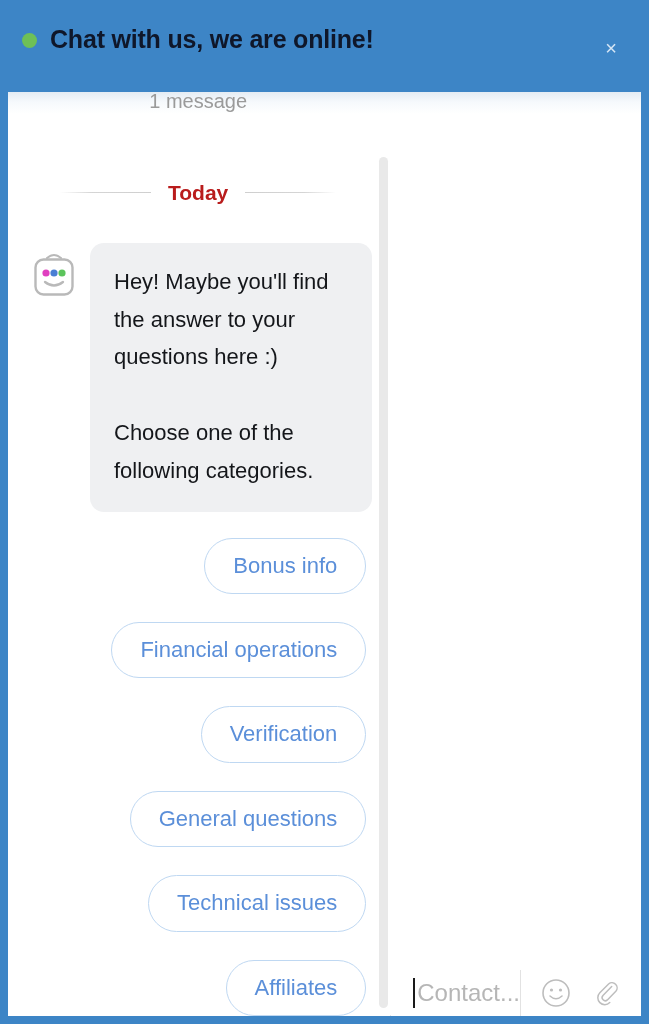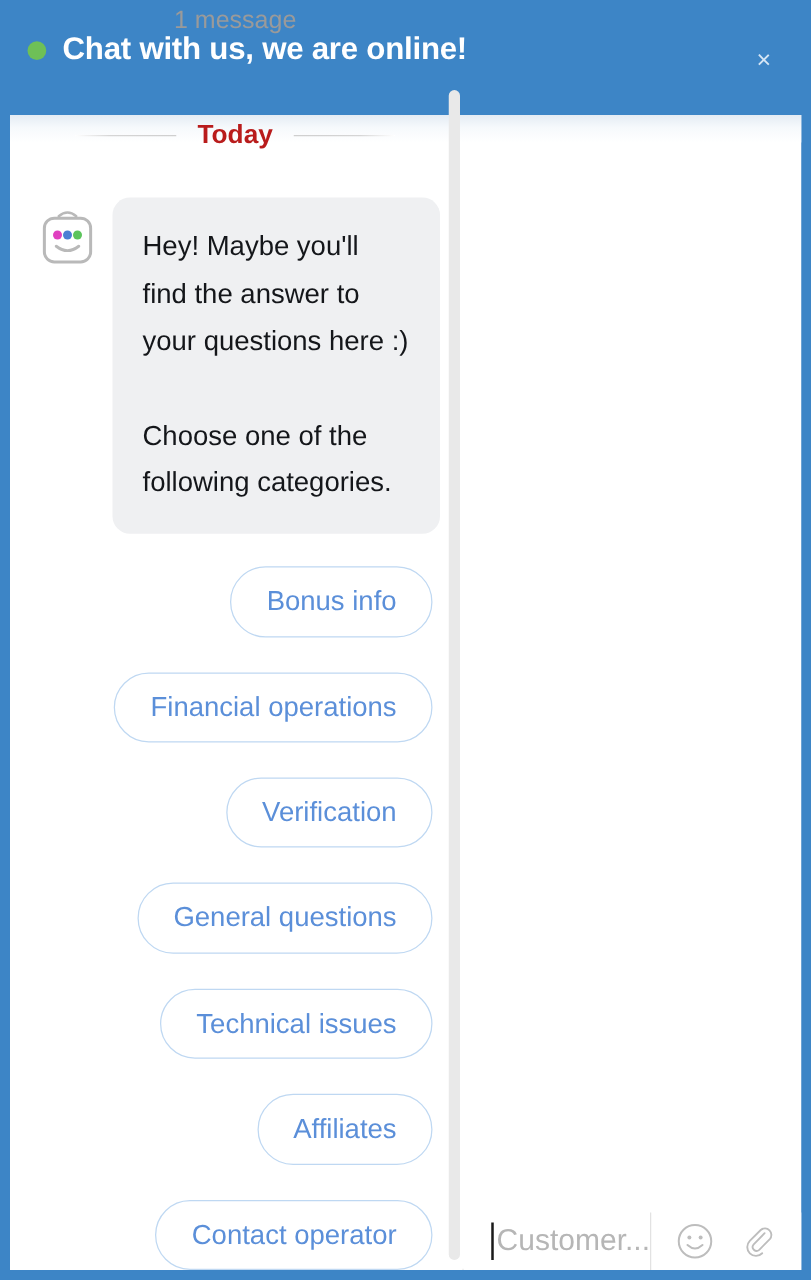--- a/index.html
+++ b/index.html
@@ -39,21 +39,21 @@
     width: 15px;
     height: 15px;
     border-radius: 50%;
     background: #6ec057;
     flex: 0 0 15px;
     margin-right: 13px;
     margin-top: 2px;
   }
 
   .header-title {
-    color: #ffffff;
+    color: #0f172a;
     font-size: 25px;
     font-weight: bold;
     letter-spacing: -0.2px;
     white-space: nowrap;
   }
 
   .close-btn {
     position: absolute;
     right: 26px;
     top: 36px;
@@ -286,32 +286,31 @@
         </div>
       </div>
 
       <div class="quick-replies">
         <button class="chip">Bonus info</button>
         <button class="chip">Financial operations</button>
         <button class="chip">Verification</button>
         <button class="chip">General questions</button>
         <button class="chip">Technical issues</button>
         <button class="chip">Affiliates</button>
-        <button class="chip">Contact operator</button>
       </div>
 
       <div class="scrollbar-track"></div>
     </div>
 
     <div class="input-divider"></div>
 
     <div class="input-bar">
       <div class="input-field">
         <span class="caret"></span>
-        <span class="placeholder">Customer...</span>
+        <span class="placeholder">Contact...</span>
       </div>
       <div class="input-actions">
         <span class="icon-btn">
           <svg viewBox="0 0 30 30" width="30" height="30" aria-hidden="true">
             <circle cx="15" cy="15" r="13" fill="none" stroke="#bdbdbd" stroke-width="1.6"></circle>
             <circle cx="10.5" cy="12" r="1.6" fill="#bdbdbd"></circle>
             <circle cx="19.5" cy="12" r="1.6" fill="#bdbdbd"></circle>
             <path d="M9 18 Q15 23.5 21 18" fill="none" stroke="#bdbdbd" stroke-width="1.6" stroke-linecap="round"></path>
           </svg>
         </span>

